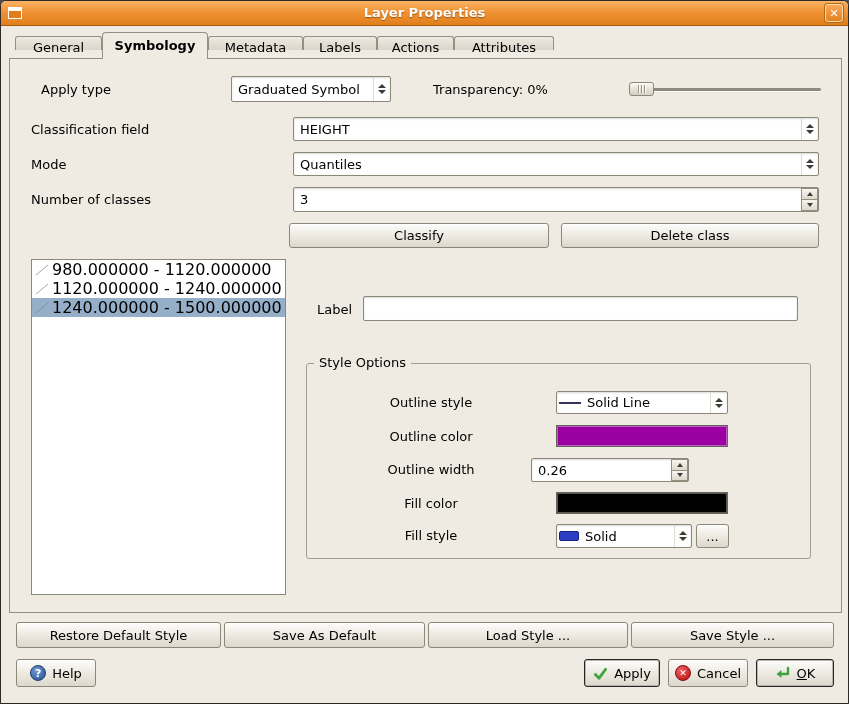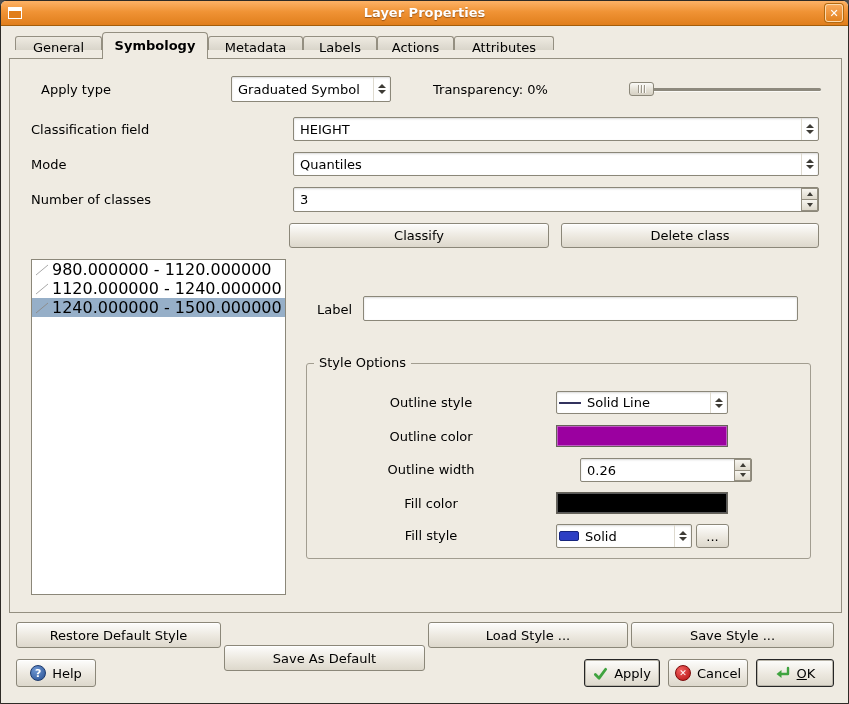--- a/index.html
+++ b/index.html
@@ -222,21 +222,21 @@
     <span class="carr">
         <i class="tri-up"></i>
         <i class="tri-down"></i>
       </span>
   </div>
 
   <span class="glabel" style="top:428px;">Outline color</span>
   <button class="colorbtn" style="left: 555px; top: 424px; width: 172px; height: 22px; background: rgb(155, 0, 160);"></button>
 
   <span class="glabel" style="top:461px;">Outline width</span>
-  <div class="spin" style="left:579px; top:457px; width:172px; height:24px;">
+  <div class="spin" style="left:530px; top:457px; width:158px; height:24px;">
     <input value="0.26" style="">
     <span class="spin-btns">
       <span class="sb">
           <i class="tri-up"></i>
         </span>
       <span class="sb">
           <i class="tri-down"></i>
         </span>
     </span>
   </div>
@@ -253,21 +253,21 @@
         <i class="tri-down"></i>
       </span>
   </div>
   <button class="gbtn" style="left:695px; top:523px; width:33px; height:24px;">
     <span>...</span>
   </button>
 
   <button class="gbtn" style="left:15px; top:621px; width:205px; height:26px;">
     <span>Restore Default Style</span>
   </button>
-  <button class="gbtn" style="left:223px; top:644px; width:201px; height:26px;">
+  <button class="gbtn" style="left:223px; top:621px; width:201px; height:26px;">
     <span>Save As Default</span>
   </button>
   <button class="gbtn" style="left:630px; top:621px; width:203px; height:26px;">
     <span>Save Style ...</span>
   </button>
   <button class="gbtn" style="left:427px; top:621px; width:200px; height:26px;">
     <span>Load Style ...</span>
   </button>
 
   <button class="gbtn" style="left:15px; top:658px; width:80px; height:28px;">

